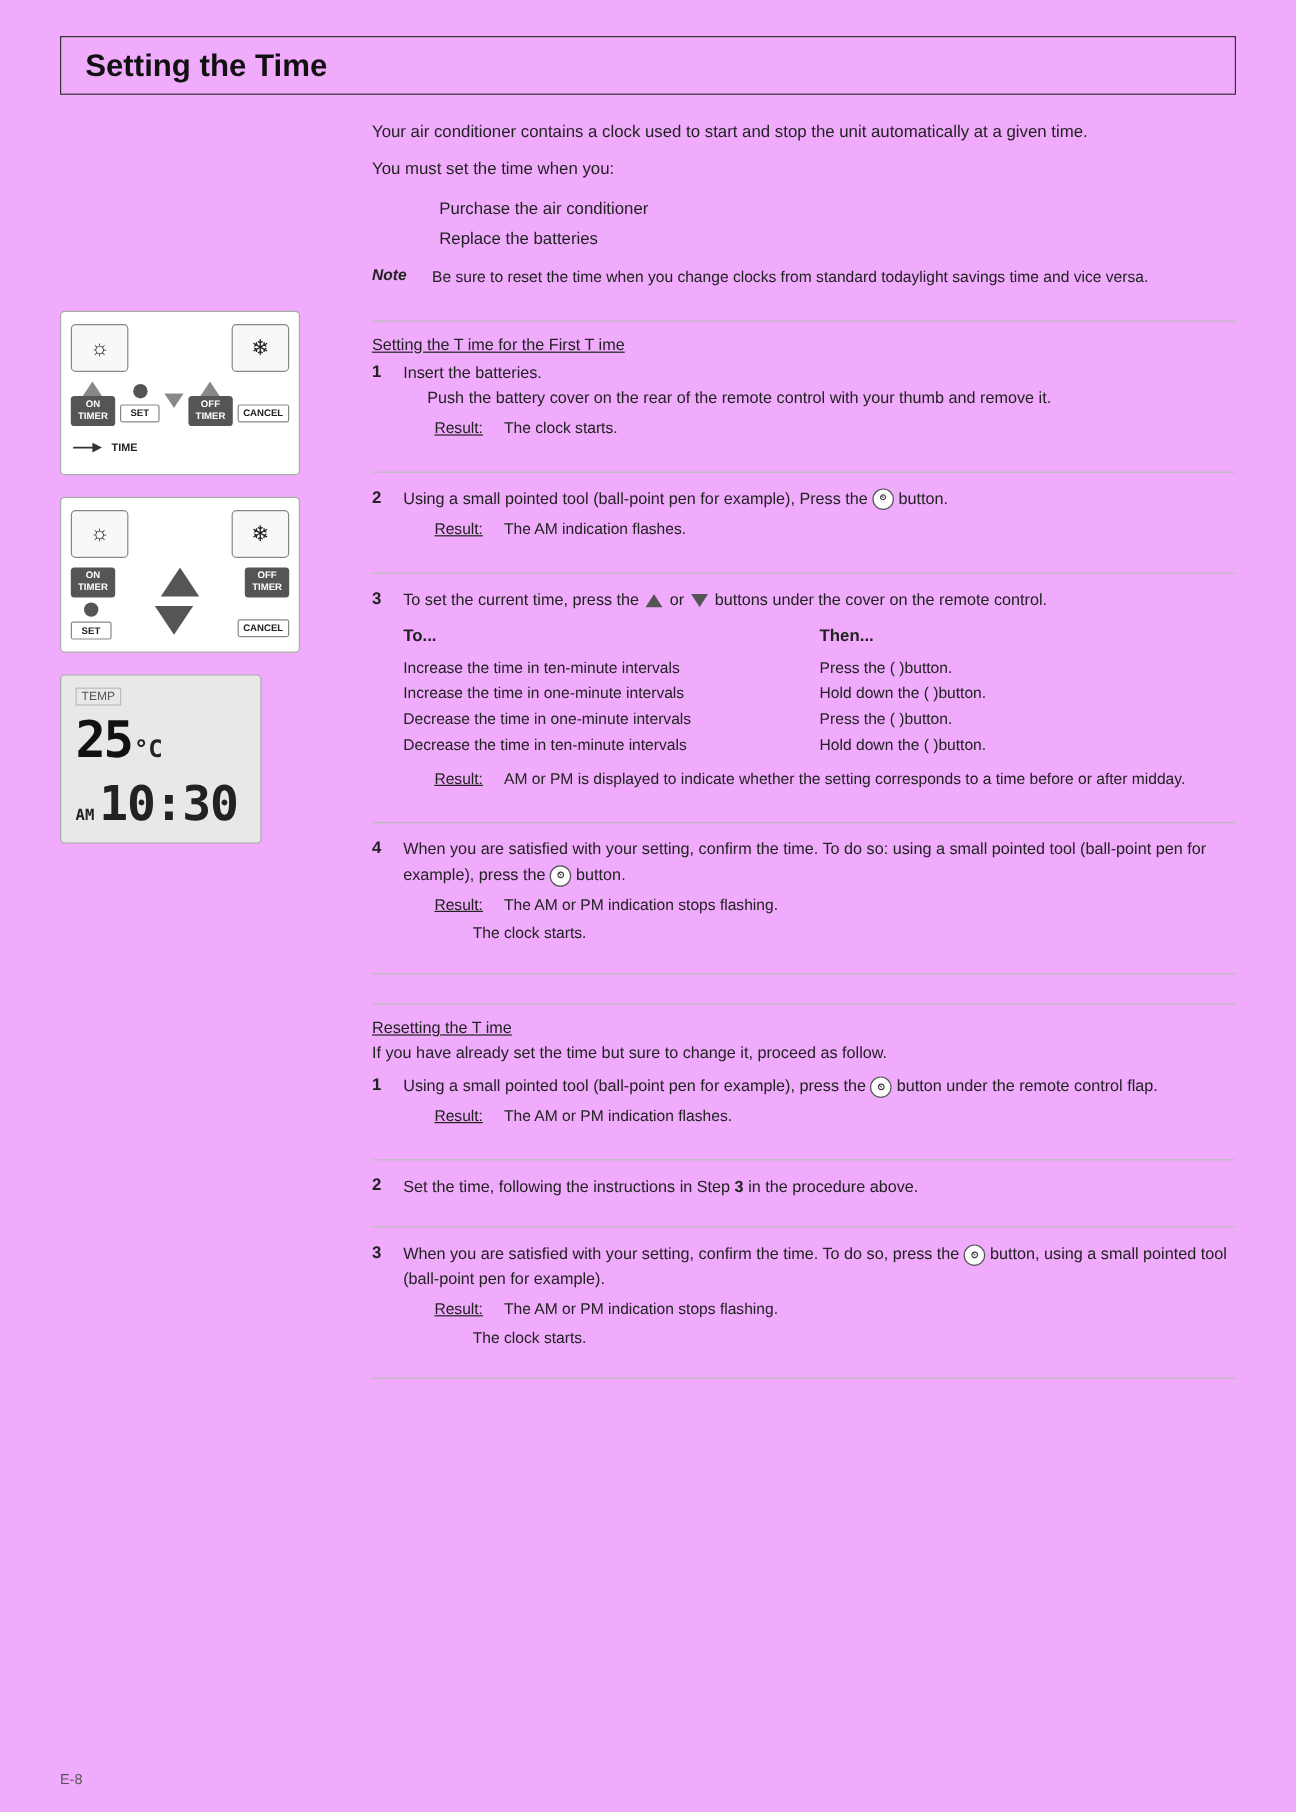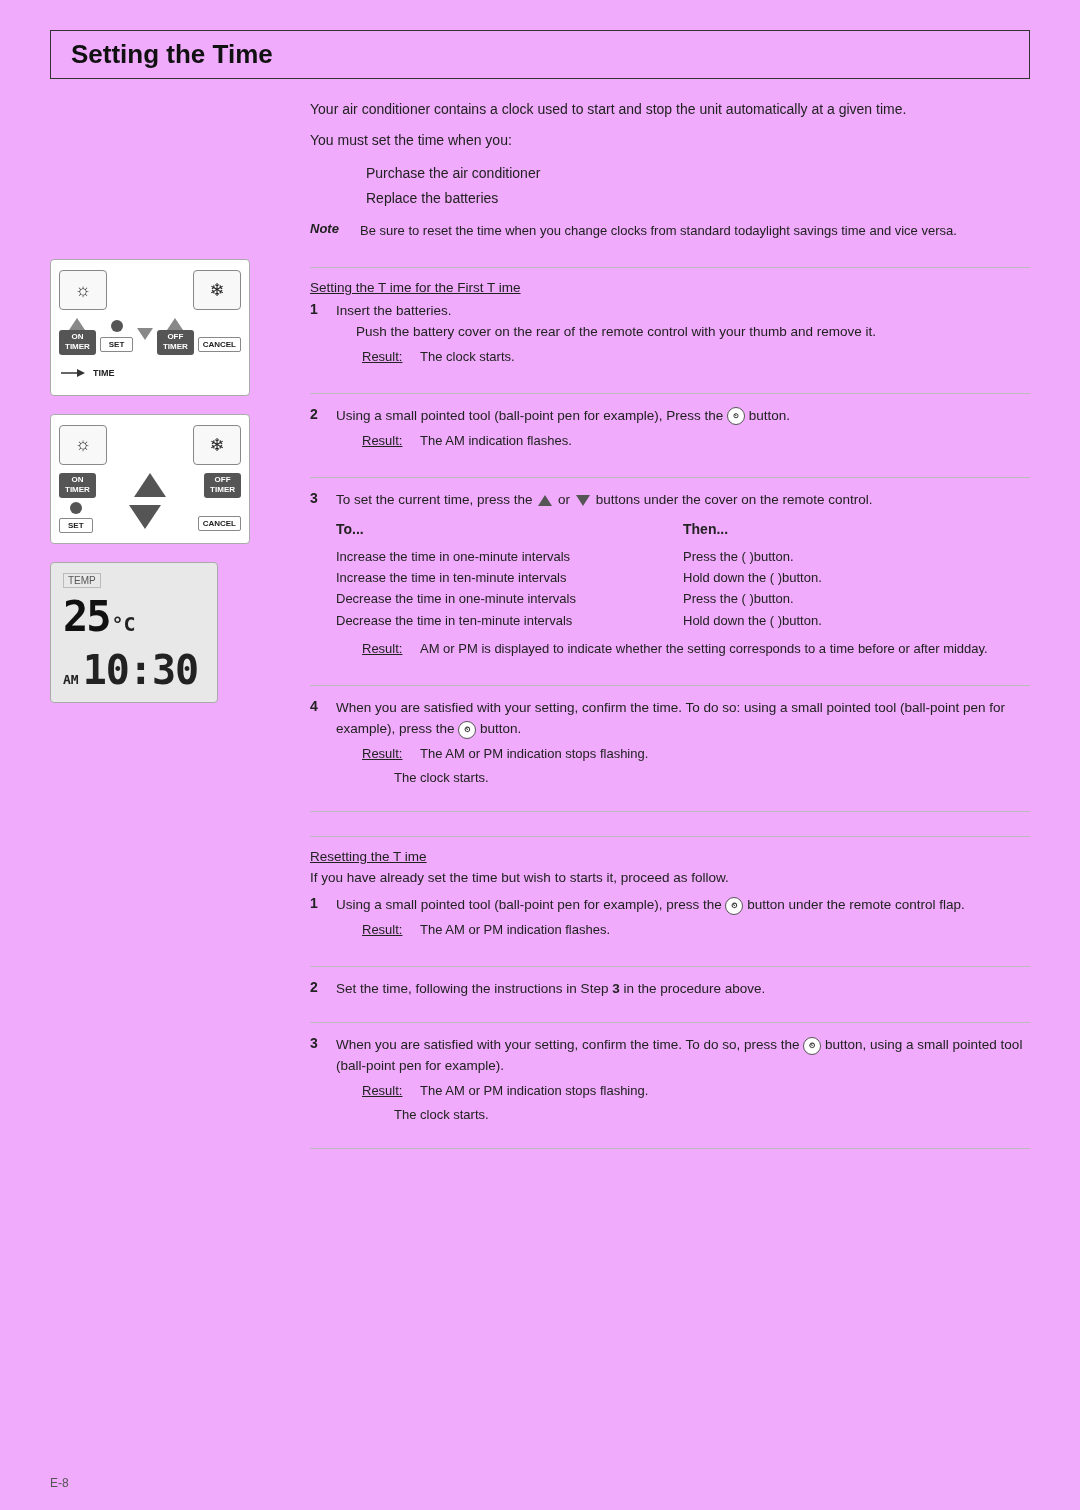--- a/index.html
+++ b/index.html
@@ -427,22 +427,22 @@
           <span>To set the current time, press the </span>
           <span style="display:inline-block; width:0; height:0; border-left:7px solid transparent; border-right:7px solid transparent; border-bottom:11px solid #555; vertical-align:middle; margin:0 2px;"></span>
           <span> or </span>
           <span style="display:inline-block; width:0; height:0; border-left:7px solid transparent; border-right:7px solid transparent; border-top:11px solid #555; vertical-align:middle; margin:0 2px;"></span>
           <span> buttons under the cover on the remote control.</span>
 
           
           <div class="to-then-table">
             <div class="to-col">
               <div class="to-then-header bold">To...</div>
+              <div class="to-then-row">Increase the time in ten-minute intervals</div>
               <div class="to-then-row">Increase the time in one-minute intervals</div>
-              <div class="to-then-row">Increase the time in ten-minute intervals</div>
               <div class="to-then-row">Decrease the time in one-minute intervals</div>
               <div class="to-then-row">Decrease the time in ten-minute intervals</div>
             </div>
             <div class="then-col">
               <div class="to-then-header bold">Then...</div>
               <div class="to-then-row">Press the (  )button.</div>
               <div class="to-then-row">Hold down the (  )button.</div>
               <div class="to-then-row">Press the (  )button.</div>
               <div class="to-then-row">Hold down the (  )button.</div>
             </div>
@@ -471,21 +471,21 @@
             <span class="result-text">The clock starts.</span>
           </div>
         </div>
       </div>
 
       <hr class="section-divider">
 
       <hr class="section-divider">
       <div class="underline section-heading">Resetting the T ime</div>
 
-      <p style="margin-bottom:10px; font-size:13.5px;">If you have already set the time but wish to starts it, proceed as follow.</p>
+      <p style="margin-bottom:10px; font-size:13.5px;">If you have already set the time but sure to change it, proceed as follow.</p>
 
       <div class="step-block">
         <span class="step-num">1</span>
         <div class="step-content">
           <span>Using a small pointed tool (ball-point pen for example), press the </span>
           <span style="display:inline-flex; align-items:center; justify-content:center; width:18px; height:18px; border-radius:50%; border:1.5px solid #555; font-size:8px; vertical-align:middle; font-weight:bold; background:#fff;">⏲</span>
           <span> button under the remote control flap.</span>
           <div class="result-row">
             <span class="result-label underline">Result:</span>
             <span class="result-text">The AM or PM indication flashes.</span>

